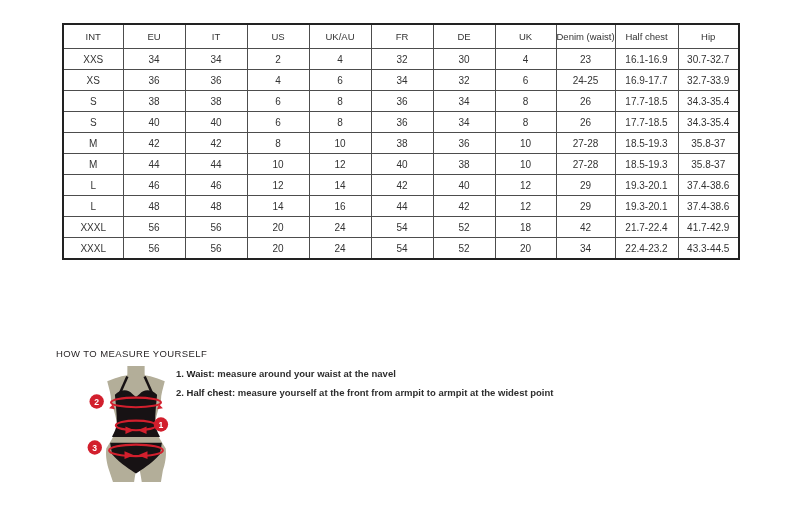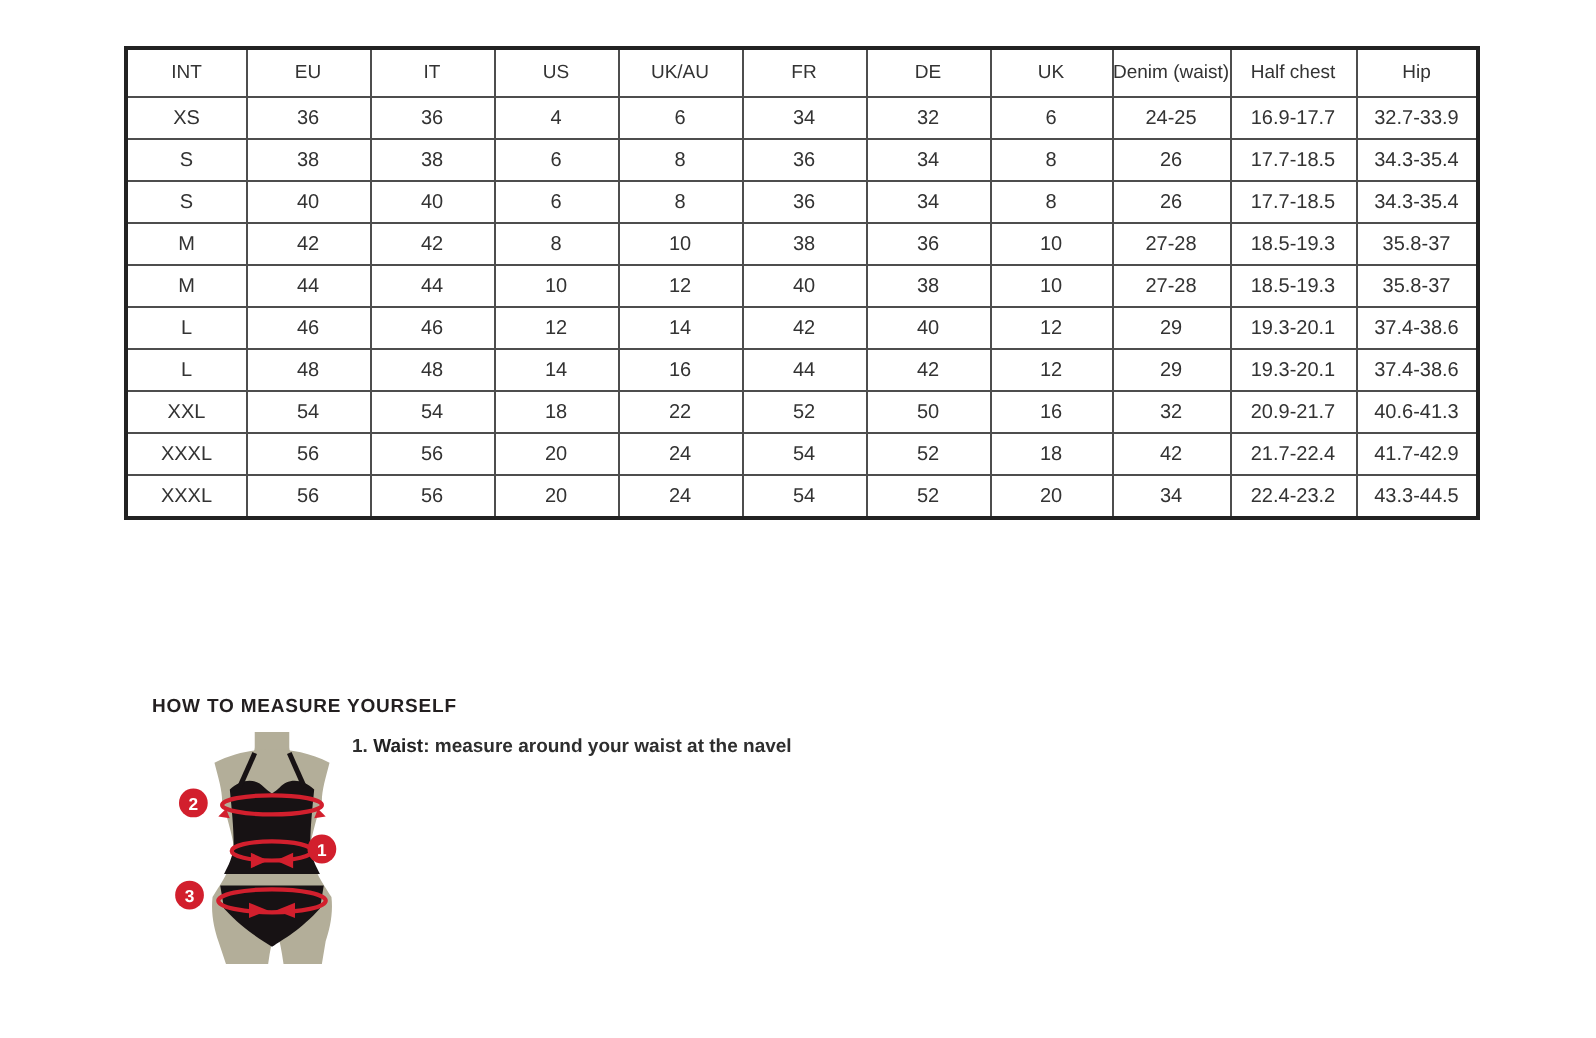--- a/index.html
+++ b/index.html
@@ -15,22 +15,22 @@
   }
   .size-table th,.size-table td{
     border:1px solid #4d4d4d;
     text-align:center;vertical-align:middle;
     color:#333333;padding:0;white-space:nowrap;overflow:hidden;
   }
   .size-table th{font-size:9.5px;font-weight:normal;height:23px;}
   .size-table td{font-size:10px;height:20px;}
   
   .measure-title{
-    position:absolute;left:76px;top:348px;
-    font-size:9.5px;font-weight:bold;letter-spacing:.4px;color:#231f20;
+    position:absolute;left:56px;top:348px;
+    font-size:9.5px;font-weight:normal;letter-spacing:.4px;color:#231f20;
   }
   .figure-wrap{position:absolute;left:80px;top:366px;width:112px;height:117px;}
   .measure-list{
     position:absolute;left:176px;top:369px;width:420px;
     font-size:9.5px;color:#2e2e2e;line-height:10px;font-weight:bold;
   }
   .measure-item{margin-bottom:8.5px;}
   .measure-item b{color:#222222;}
 </style>
 </head>
@@ -60,20 +60,33 @@
         <th>FR</th>
         <th>DE</th>
         <th>UK</th>
         <th>Denim (waist)</th>
         <th>Half chest</th>
         <th>Hip</th>
       </tr>
   </thead>
   <tbody>
       <tr>
+        <td>XXS</td>
+        <td>34</td>
+        <td>34</td>
+        <td>2</td>
+        <td>4</td>
+        <td>32</td>
+        <td>30</td>
+        <td>4</td>
+        <td>23</td>
+        <td>16.1-16.9</td>
+        <td>30.7-32.7</td>
+      </tr>
+      <tr>
         <td>XS</td>
         <td>36</td>
         <td>36</td>
         <td>4</td>
         <td>6</td>
         <td>34</td>
         <td>32</td>
         <td>6</td>
         <td>24-25</td>
         <td>16.9-17.7</td>
@@ -149,33 +162,20 @@
         <td>48</td>
         <td>48</td>
         <td>14</td>
         <td>16</td>
         <td>44</td>
         <td>42</td>
         <td>12</td>
         <td>29</td>
         <td>19.3-20.1</td>
         <td>37.4-38.6</td>
-      </tr>
-      <tr>
-        <td>XXL</td>
-        <td>54</td>
-        <td>54</td>
-        <td>18</td>
-        <td>22</td>
-        <td>52</td>
-        <td>50</td>
-        <td>16</td>
-        <td>32</td>
-        <td>20.9-21.7</td>
-        <td>40.6-41.3</td>
       </tr>
       <tr>
         <td>XXXL</td>
         <td>56</td>
         <td>56</td>
         <td>20</td>
         <td>24</td>
         <td>54</td>
         <td>52</td>
         <td>18</td>
@@ -258,13 +258,14 @@
       <circle cx="84" cy="61" r="7.5" fill="#d21f2d"></circle>
       <text x="84" y="64.5" fill="#ffffff">1</text>
       <circle cx="15" cy="85" r="7.5" fill="#d21f2d"></circle>
       <text x="15" y="88.5" fill="#ffffff">3</text>
     </g>
   </svg>
 </div>
 
 <div class="measure-list">
   <div class="measure-item"><span>1.</span> <b>Waist</b><span>: measure around your waist at the navel</span></div>
+  <div class="measure-item"><span>2.</span> <b>Half chest</b><span>: measure yourself at the front from armpit to armpit at the widest point</span></div>
 </div>
 
 </body></html>

